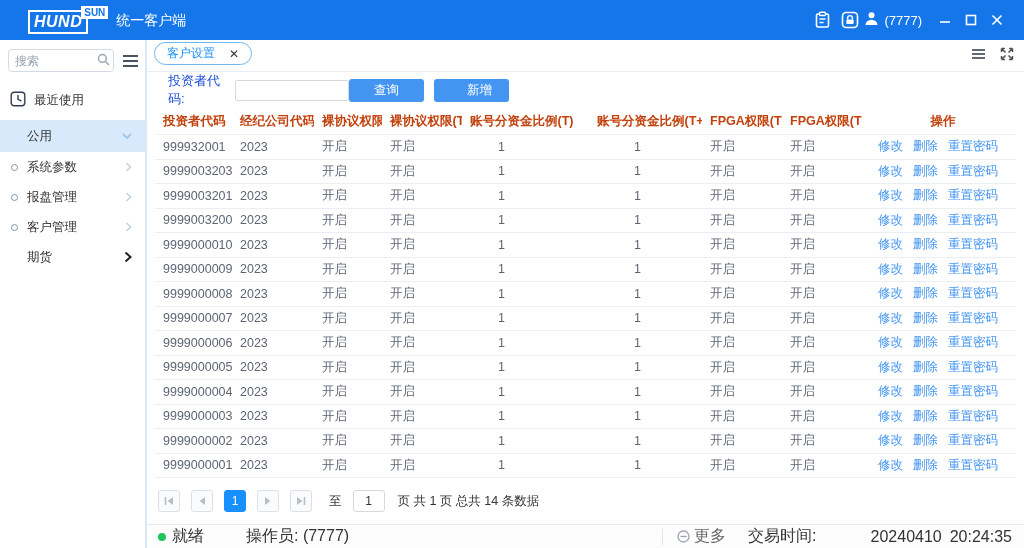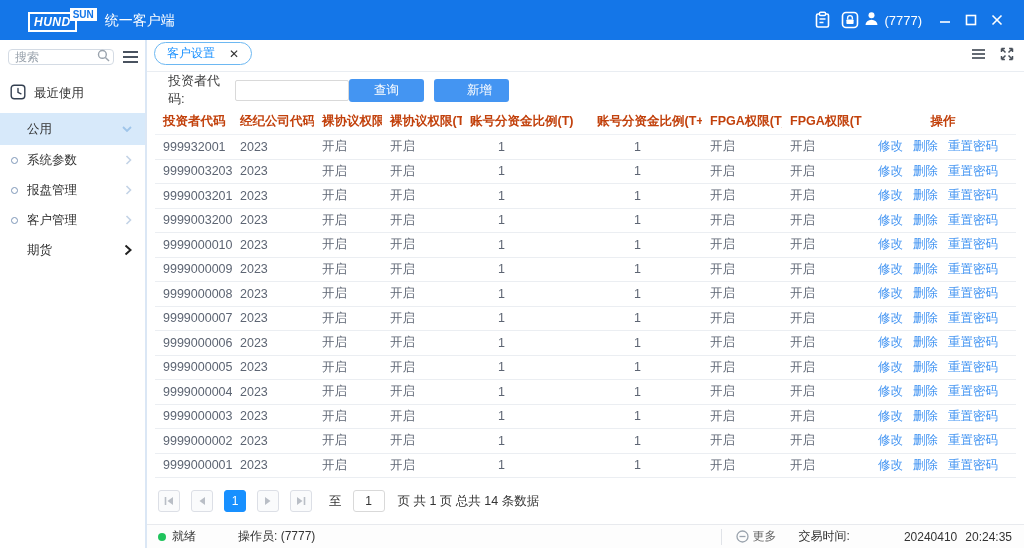--- a/index.html
+++ b/index.html
@@ -5,37 +5,37 @@
   * { margin:0; padding:0; box-sizing:border-box; }
   html,body { width:1024px; height:548px; overflow:hidden;
     font-family:"Liberation Sans","DejaVu Sans",sans-serif; background:#fff; }
   .window { width:1024px; height:548px; display:flex; flex-direction:column; }
 
   
   .titlebar { height:40px; background:#1476e8; display:flex; align-items:center;
     padding:0 14px 0 28px; flex-shrink:0; color:#fff; }
   .logo { display:flex; align-items:flex-start; }
   .logo-hund { border:2px solid #fff; color:#fff; font-weight:bold; font-style:italic;
-    font-size:12px; padding:1px 4px; letter-spacing:.5px; margin-top:4px; }
+    font-size:16px; padding:1px 4px; letter-spacing:.5px; margin-top:4px; }
   .logo-sun { background:#fff; color:#1476e8; font-weight:bold; font-size:10px;
     padding:1px 3px; margin-left:-7px; }
   .app-title { font-size:14px; margin-left:8px; margin-top:2px; }
   .tb-right { margin-left:auto; display:flex; align-items:center; gap:0; }
   .tb-icon { width:28px; height:28px; display:flex; align-items:center; justify-content:center; cursor:pointer; }
   .tb-user { display:flex; align-items:center; gap:5px; font-size:13px; margin-right:10px; }
   .winctl { width:26px; height:26px; display:flex; align-items:center; justify-content:center; cursor:pointer; }
 
   
   .body { flex:1; display:flex; min-height:0; }
 
   
   .sidebar { width:147px; flex-shrink:0; border-right:2px solid #dbe7f5; background:#fff;
     display:flex; flex-direction:column; }
   .search-row { display:flex; align-items:center; padding:9px 6px 0 8px; gap:7px; }
-  .search-box { width:106px; height:16px; border:1px solid #d4dbe4; border-radius:4px;
+  .search-box { width:106px; height:23px; border:1px solid #d4dbe4; border-radius:4px;
     display:flex; align-items:center; padding:0 4px 0 6px; }
   .search-box input { border:none; outline:none; width:82px; font-size:12px; color:#333;
     font-family:inherit; background:transparent; }
   .search-box input::placeholder { color:#9aa3ad; }
   .hamburger { display:flex; flex-direction:column; gap:3px; cursor:pointer; padding:2px; }
   .hamburger span { display:block; width:15px; height:2px; background:#4a5360; }
   .nav { margin-top:12px; font-size:12.5px; color:#333; }
   .nav-item { position:relative; height:30px; display:flex; align-items:center; cursor:pointer; }
   .nav-item.recent { height:32px; padding-left:10px; gap:8px; }
   .nav-item.recent + .nav-item { margin-top:4px; }
@@ -51,21 +51,21 @@
 
   .tabbar { height:32px; flex-shrink:0; display:flex; align-items:center;
     border-bottom:1px solid #e9edf2; padding:0 10px 4px 7px; }
   .tab { height:23px; border:1px solid #6db8f2; border-radius:12px; display:flex;
     align-items:center; padding:0 12px; gap:14px; color:#1890ff; font-size:12px; cursor:pointer; }
   .tab-close { color:#333; font-size:12px; font-weight:bold; cursor:pointer; line-height:1; }
   .tabbar-right { margin-left:auto; display:flex; align-items:center; gap:14px; }
   .tabbar-icon { cursor:pointer; display:flex; }
 
   .toolbar { height:36px; flex-shrink:0; display:flex; align-items:center; padding-left:21px; }
-  .toolbar-label { font-size:13px; color:#404040; width:67px; }
+  .toolbar-label { font-size:13px; color:#1d4ed8; width:67px; }
   .toolbar-input { width:114px; height:21px; border:1px solid #d9d9d9; border-radius:2px;
     font-size:12px; padding:0 6px; outline:none; color:#333; font-family:inherit; }
   .btn { width:75px; height:23px; background:#4495f2; color:#fff; border:none; border-radius:3px;
     font-size:12.5px; cursor:pointer; font-family:inherit; }
   .btn.query { }
   .btn.add { margin-left:10px;padding-left:16px; }
 
   
   .table { margin:0 8px; flex-shrink:0; }
   .tr { display:flex; height:24.5px; align-items:center; border-bottom:1px solid #ebeef2;
@@ -87,21 +87,21 @@
   .pg-btn { width:22px; height:22px; border:1px solid #dcdfe6; border-radius:3px; background:#fafbfc;
     display:flex; align-items:center; justify-content:center; cursor:pointer; }
   .pg-btn.current { background:#1890ff; border-color:#1890ff; color:#fff; font-size:12px; }
   .pg-goto-label { margin-left:6px; }
   .pg-input { width:32px; height:22px; border:1px solid #d9d9d9; border-radius:3px; text-align:center;
     font-size:12px; color:#333; outline:none; font-family:inherit; }
   .pg-summary { margin-left:2px; }
 
   
   .statusbar { height:24px; flex-shrink:0; border-top:1px solid #e8eaee; background:#fdfdfd;
-    display:flex; align-items:center; font-size:12px; color:#333; padding:0 12px 0 11px; }
+    display:flex; align-items:center; font-size:16px; color:#333; padding:0 12px 0 11px; }
   .dot { width:8px; height:8px; border-radius:50%; background:#1fc35c; margin-right:6px; }
   .operator { margin-left:42px; }
   .sb-right { margin-left:auto; display:flex; align-items:center; }
   .sb-divider { width:1px; height:16px; background:#e0e3e8; margin-right:14px; }
   .more { display:flex; align-items:center; gap:4px; color:#666; cursor:pointer; margin-right:22px; }
   .trade-label { margin-right:6px; }
   .trade-date { margin-right:8px;margin-left:48px; }
 </style>
 </head>
 <body>

